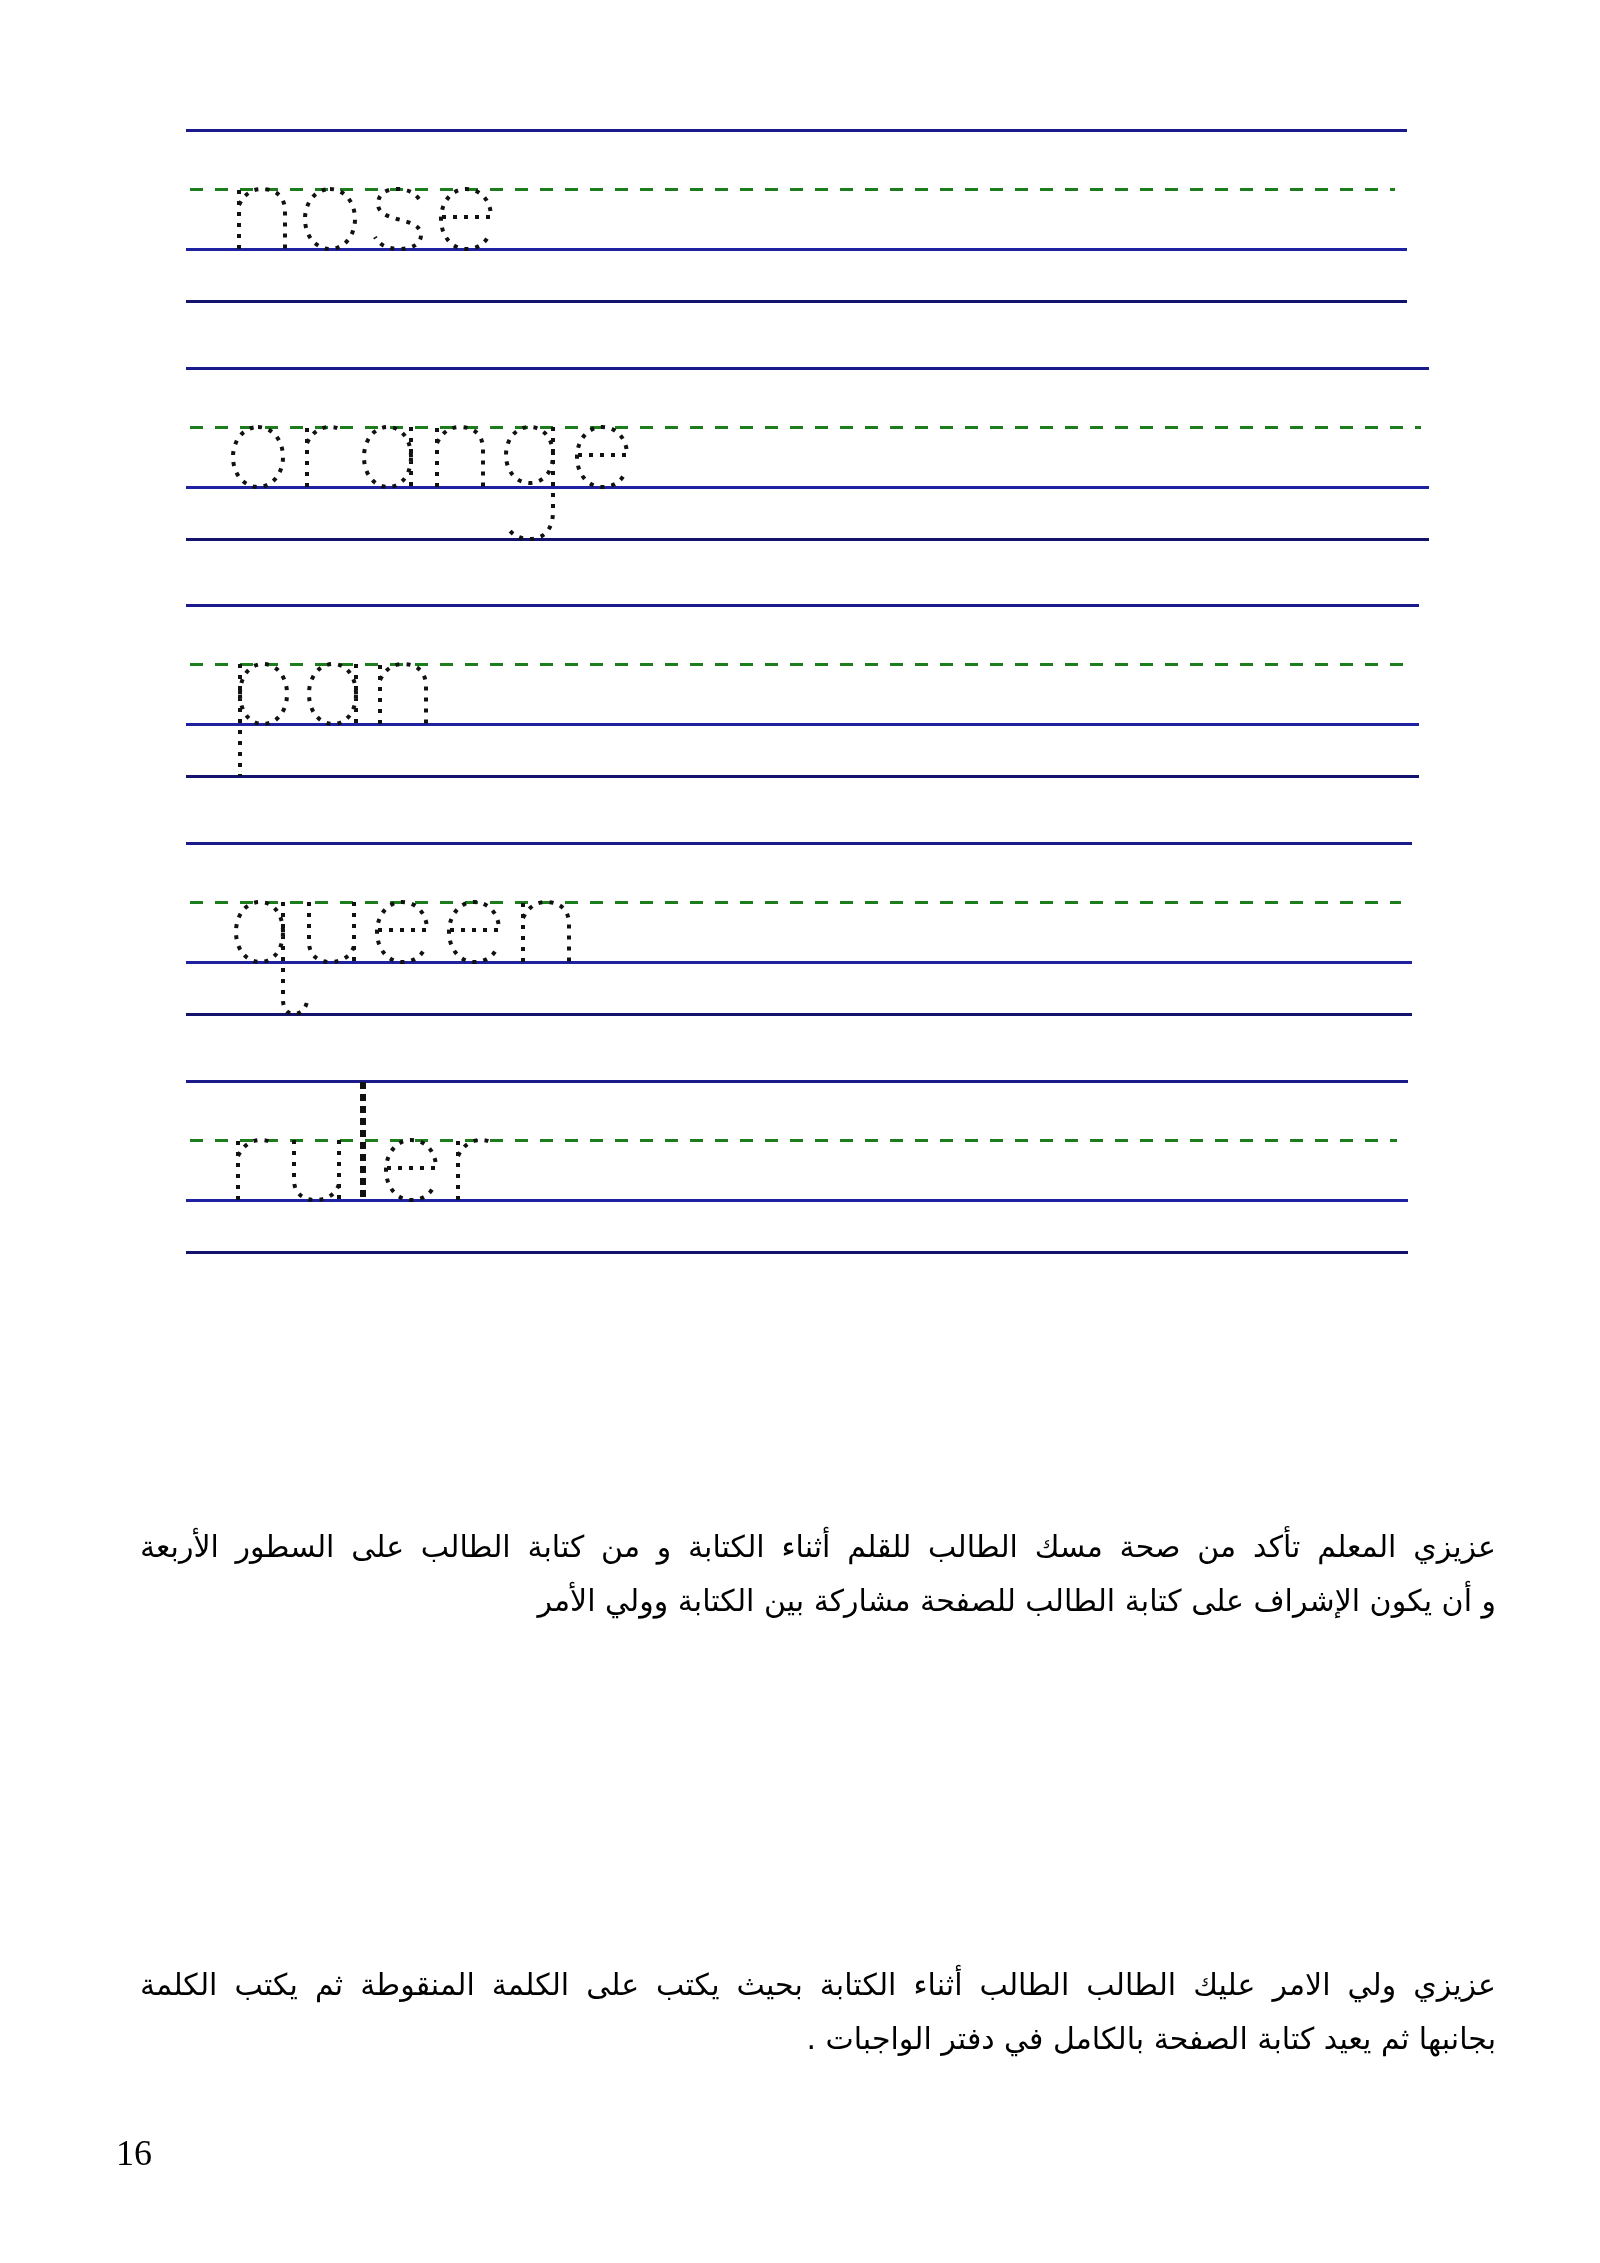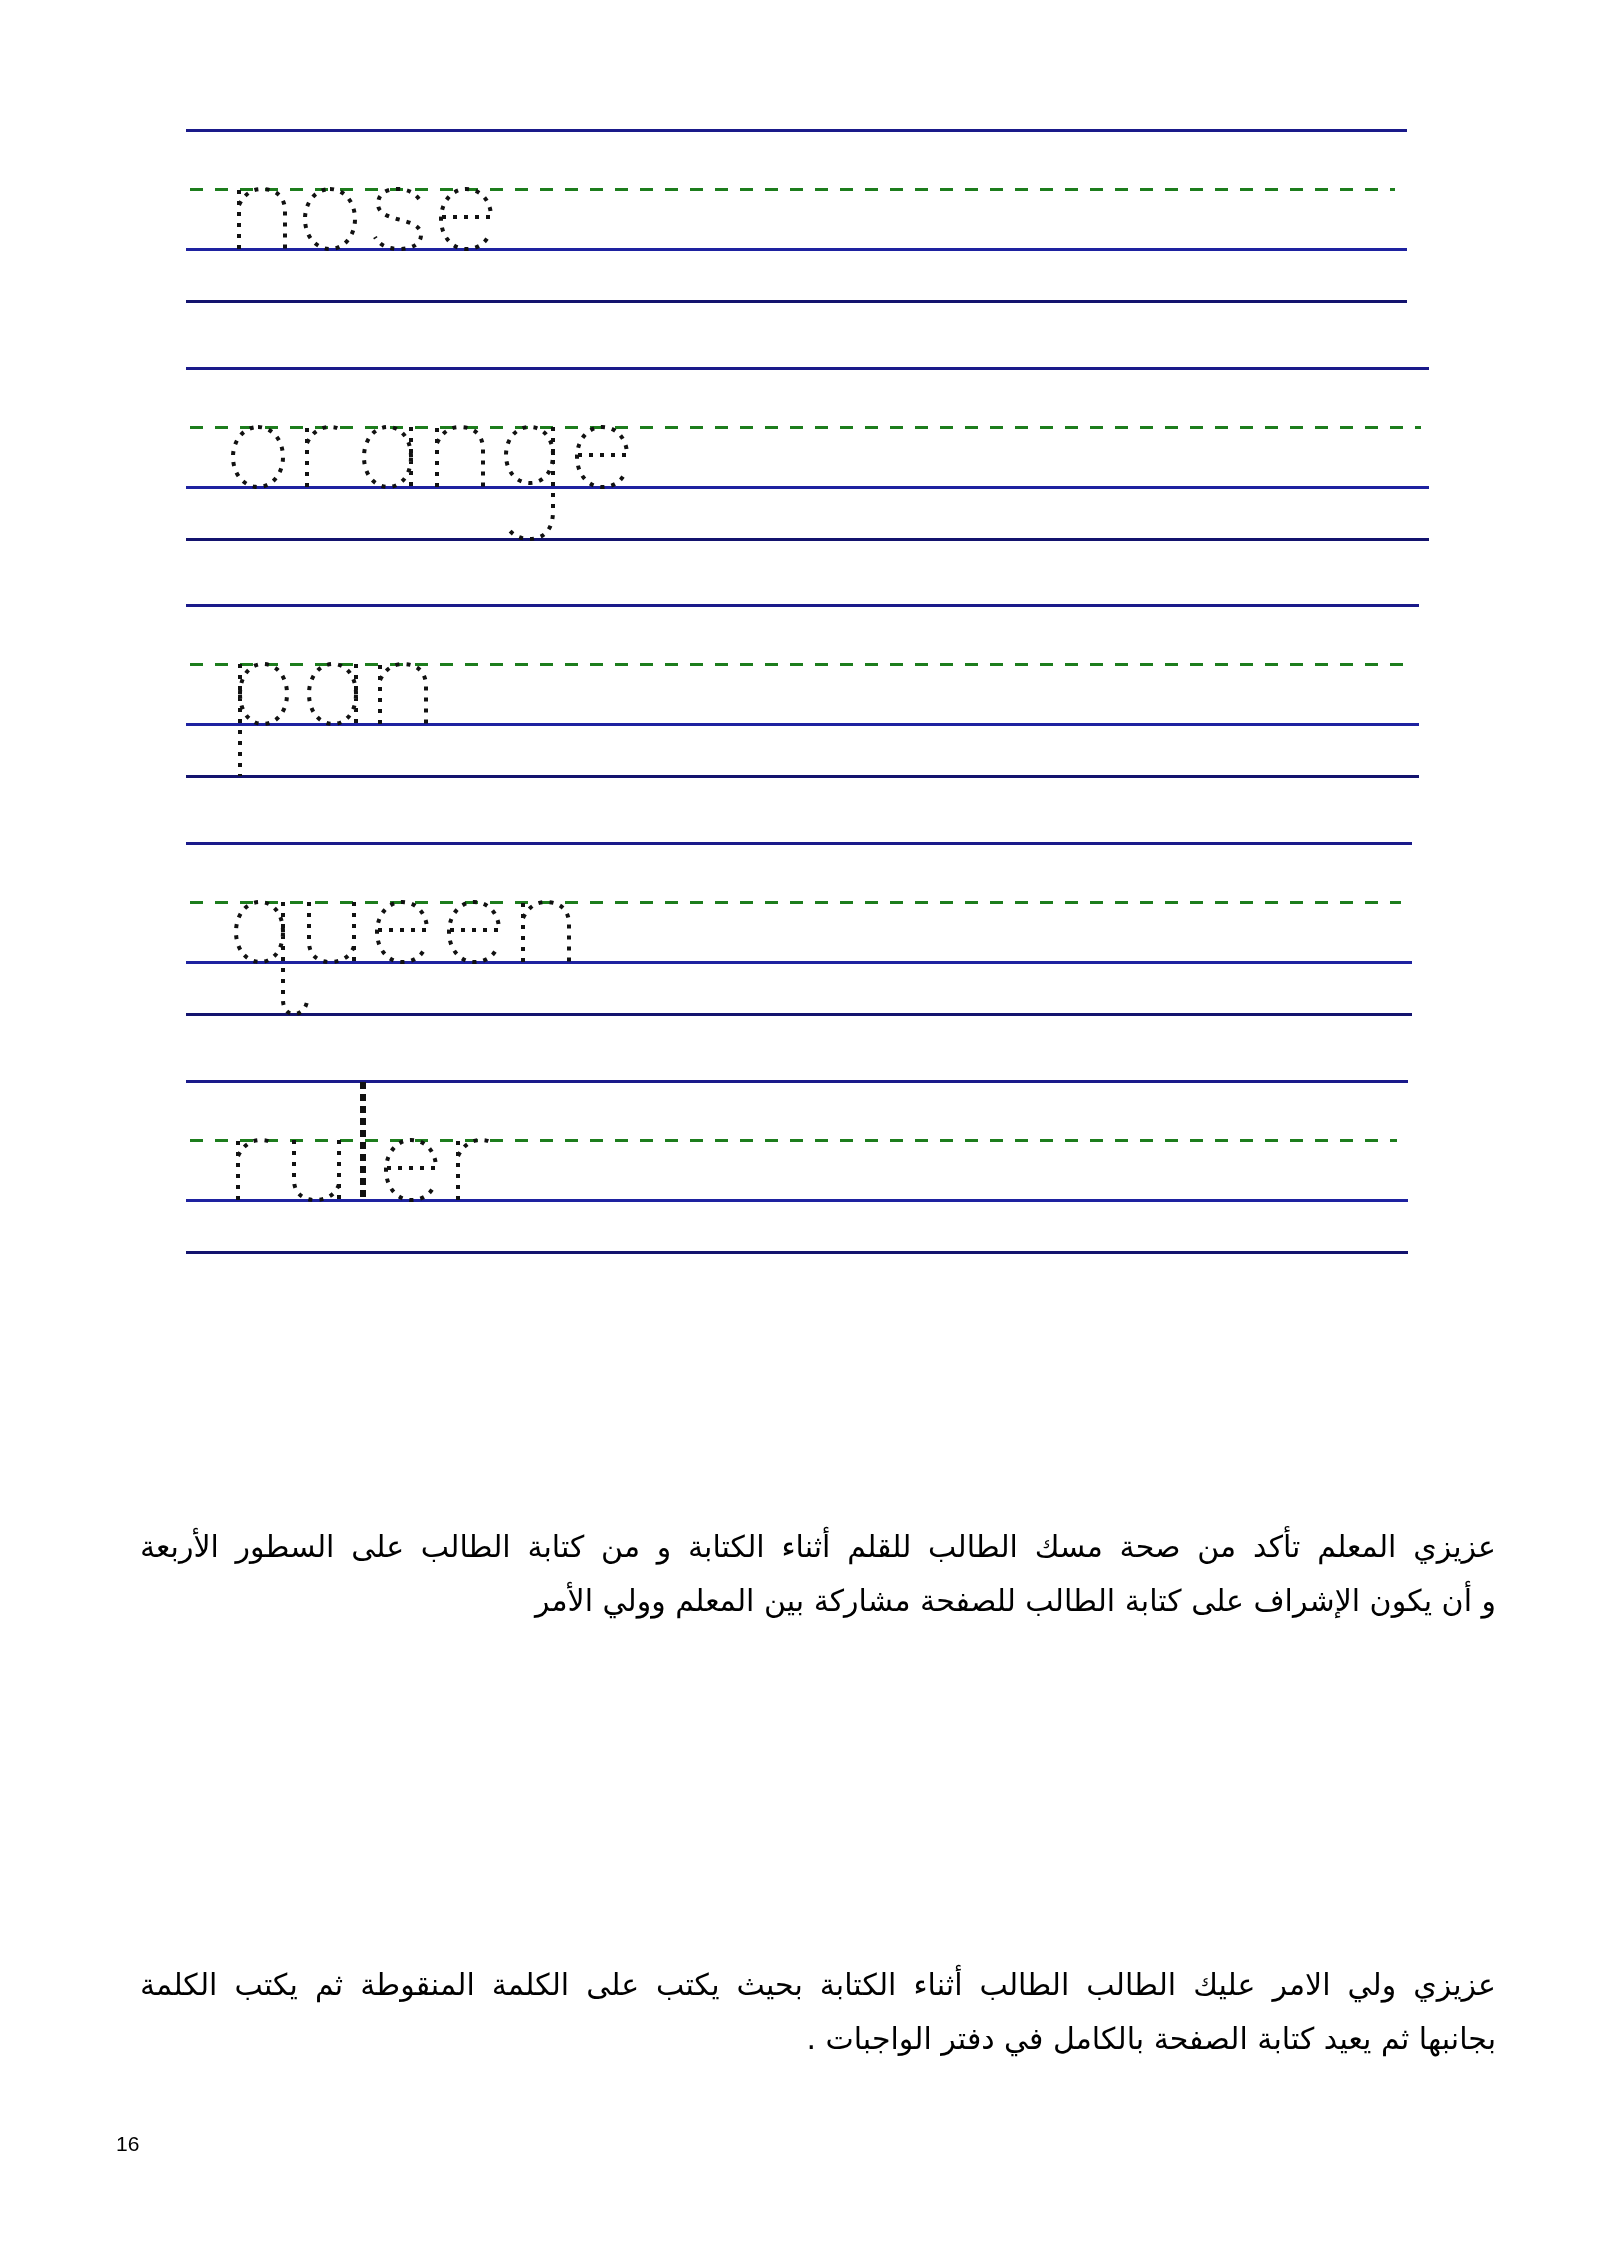--- a/index.html
+++ b/index.html
@@ -24,21 +24,21 @@
     position: absolute; left: 140px; width: 1356px;
     direction: rtl; text-align: right;
     font-family: "DejaVu Sans", sans-serif; font-size: 30px; line-height: 54px;
     color: #000;
   }
   .note .line { display: block; white-space: nowrap; }
   .note .line.justify { text-align: justify; text-align-last: justify; }
 
   .page-number {
     position: absolute; left: 116px; top: 2132px;
-    font-family: Liberation Sans, sans-serif; font-size: 21px; color: #000;
+    font-family: Liberation Serif, serif; font-size: 36px; color: #000;
   }
 </style>
 </head>
 <body>
 
 <div class="page">
 
   <div class="row" style="top:129px;">
     <div class="rule top" style="width:1221px;"></div>
     <div class="midline" style="width:1205px;"></div>
@@ -107,21 +107,21 @@
         <path d="M2,0 V40 C2,53 11,60 23,60 C35,60 44,54 47,44 M47,0 V60" transform="translate(292,60)" stroke="#111111"></path>
         <path d="M3,-58 V60" transform="translate(360,60)" stroke="#111111" style="stroke-width:6;stroke-dasharray:7 5"></path>
         <path d="M1,28 H50 C50,11 39,0 25,0 C11,0 0,13 0,30 C0,47 11,60 25,60 C37,60 45,54 49,44" transform="translate(386,60)" stroke="#111111"></path>
         <path d="M2,60 V0 M2,16 C8,4 16,0 26,0 C30,0 33,1 36,3" transform="translate(456,60)" stroke="#111111"></path>
       </svg>
 
   </div>
 
   <div class="note" style="top:1520px;">
     <span class="line justify">عزيزي المعلم تأكد من صحة مسك الطالب للقلم أثناء الكتابة و من كتابة الطالب على السطور الأربعة</span>
-    <span class="line">و أن يكون الإشراف على كتابة الطالب للصفحة مشاركة بين المعلم وولي الأمر</span>
+    <span class="line">و أن يكون الإشراف على كتابة الطالب للصفحة مشاركة بين الكتابة وولي الأمر</span>
   </div>
 
   <div class="note" style="top:1958px;">
     <span class="line justify">عزيزي ولي الامر عليك الطالب الطالب أثناء الكتابة بحيث يكتب على الكلمة المنقوطة ثم يكتب الكلمة</span>
     <span class="line">بجانبها   ثم يعيد كتابة الصفحة بالكامل في دفتر الواجبات .</span>
   </div>
 
   <div class="page-number">16</div>
 </div>
 

